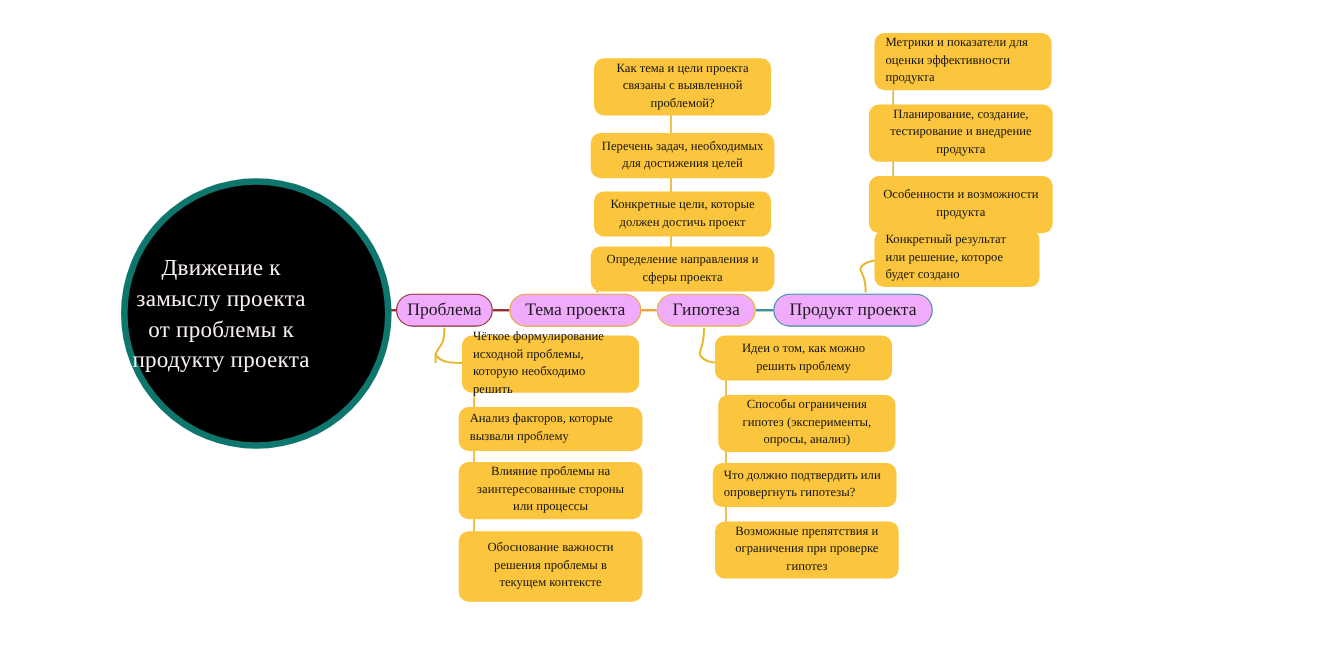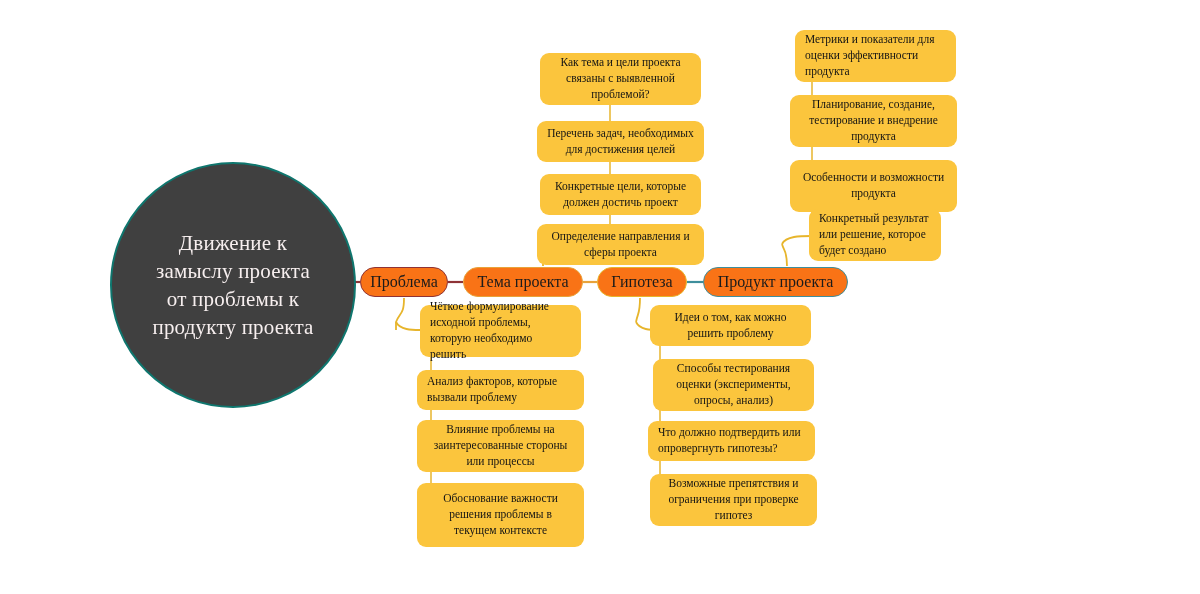--- a/index.html
+++ b/index.html
@@ -9,39 +9,39 @@
     overflow:hidden;position:relative;
   }
   #canvas{position:absolute;inset:0;width:1200px;height:594px;}
   #links{position:absolute;left:0;top:0;width:1200px;height:594px;pointer-events:none;}
 
   
   .core{
     position:absolute;
     left:110px;top:162px;width:246px;height:246px;
     border-radius:50%;
-    background:#404040;
-    border:2px solid #0f766e;
+    background:#000000;
+    border:6px solid #0f766e;
     box-sizing:border-box;
-    display:flex;align-items:center;justify-content:center;
+    display:flex;align-items:center;
     z-index:4;
   }
   .core-label{
     color:#F7EFEF;
     font-size:21px;line-height:1.34;
     text-align:center;
     width:170px;
     letter-spacing:.2px;
   }
 
   
   .pill{
     position:absolute;
     height:30px;
-    background:#f97316;
+    background:#f0abfc;
     border:1.6px solid #C9A227;
     border-radius:15px;
     box-sizing:border-box;
     display:flex;align-items:center;justify-content:center;
     color:#1b1b1b;
     font-size:16px;
     white-space:nowrap;
     z-index:5;
   }
   .pill.b-maroon{border-color:#8E3336;}
@@ -130,42 +130,42 @@
 
   <div class="leaf left" style="left:795px;top:30px;width:161px;height:52px;justify-content:flex-end;">
     <span>Метрики и показатели для оценки эффективности продукта</span>
   </div>
   <div class="leaf center" style="left:790px;top:95px;width:167px;height:52px;">
     <span>Планирование, создание, тестирование и внедрение продукта</span>
   </div>
   <div class="leaf center" style="left:790px;top:160px;width:167px;height:52px;">
     <span>Особенности и возможности продукта</span>
   </div>
-  <div class="leaf left" style="left:795px;top:209px;width:132px;height:52px;margin-left:14px;">
+  <div class="leaf left" style="left:795px;top:209px;width:150px;height:52px;">
     <span>Конкретный результат или решение, которое будет создано</span>
   </div>
 
   <div class="leaf left" style="left:420px;top:305px;width:161px;height:52px;">
     <span>Чёткое формулирование исходной проблемы, которую необходимо решить</span>
   </div>
   <div class="leaf left" style="left:417px;top:370px;width:167px;height:40px;">
     <span>Анализ факторов, которые вызвали проблему</span>
   </div>
   <div class="leaf center" style="left:417px;top:420px;width:167px;height:52px;">
     <span>Влияние проблемы на заинтересованные стороны или процессы</span>
   </div>
   <div class="leaf center" style="left:417px;top:483px;width:167px;height:64px;">
     <span>Обоснование важности решения проблемы в текущем контексте</span>
   </div>
 
   <div class="leaf center" style="left:650px;top:305px;width:161px;height:41px;">
     <span>Идеи о том, как можно решить проблему</span>
   </div>
   <div class="leaf center" style="left:653px;top:359px;width:161px;height:52px;">
-    <span>Способы тестирования оценки (эксперименты, опросы, анализ)</span>
+    <span>Способы ограничения гипотез (эксперименты, опросы, анализ)</span>
   </div>
   <div class="leaf left" style="left:648px;top:421px;width:167px;height:40px;">
     <span>Что должно подтвердить или опровергнуть гипотезы?</span>
   </div>
   <div class="leaf center" style="left:650px;top:474px;width:167px;height:52px;">
     <span>Возможные препятствия и ограничения при проверке гипотез</span>
   </div>
 
 </div>
 

